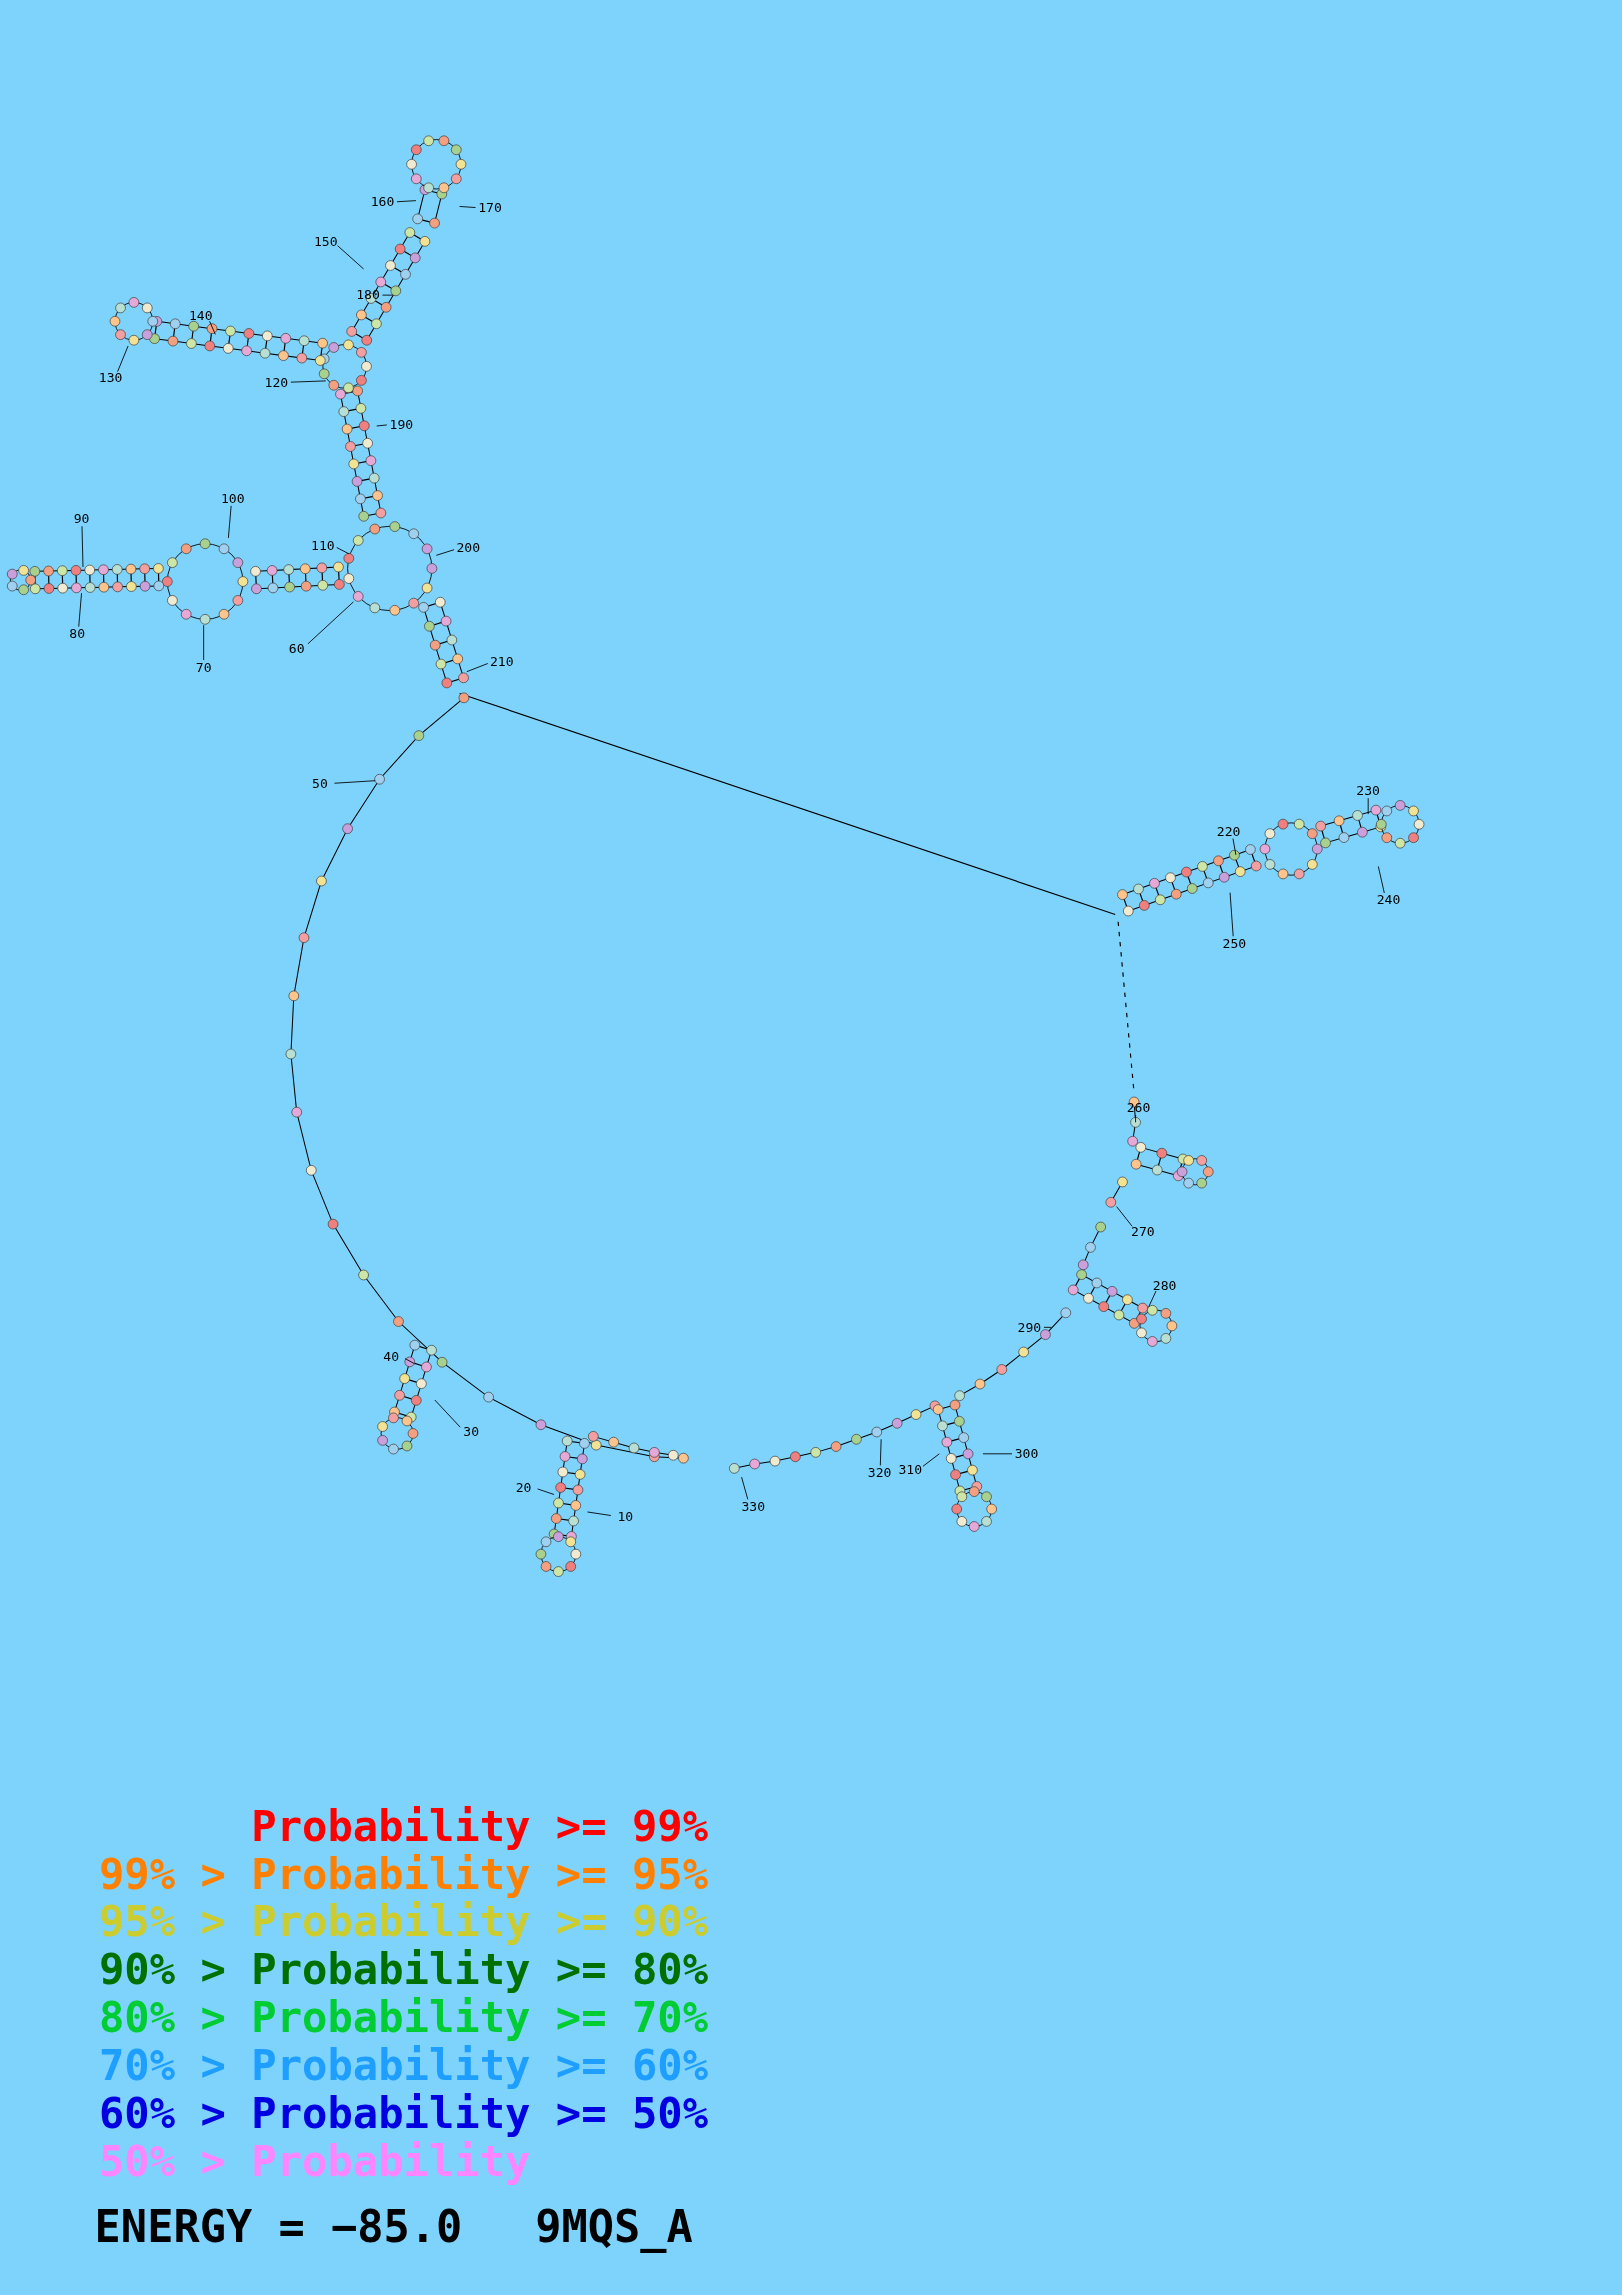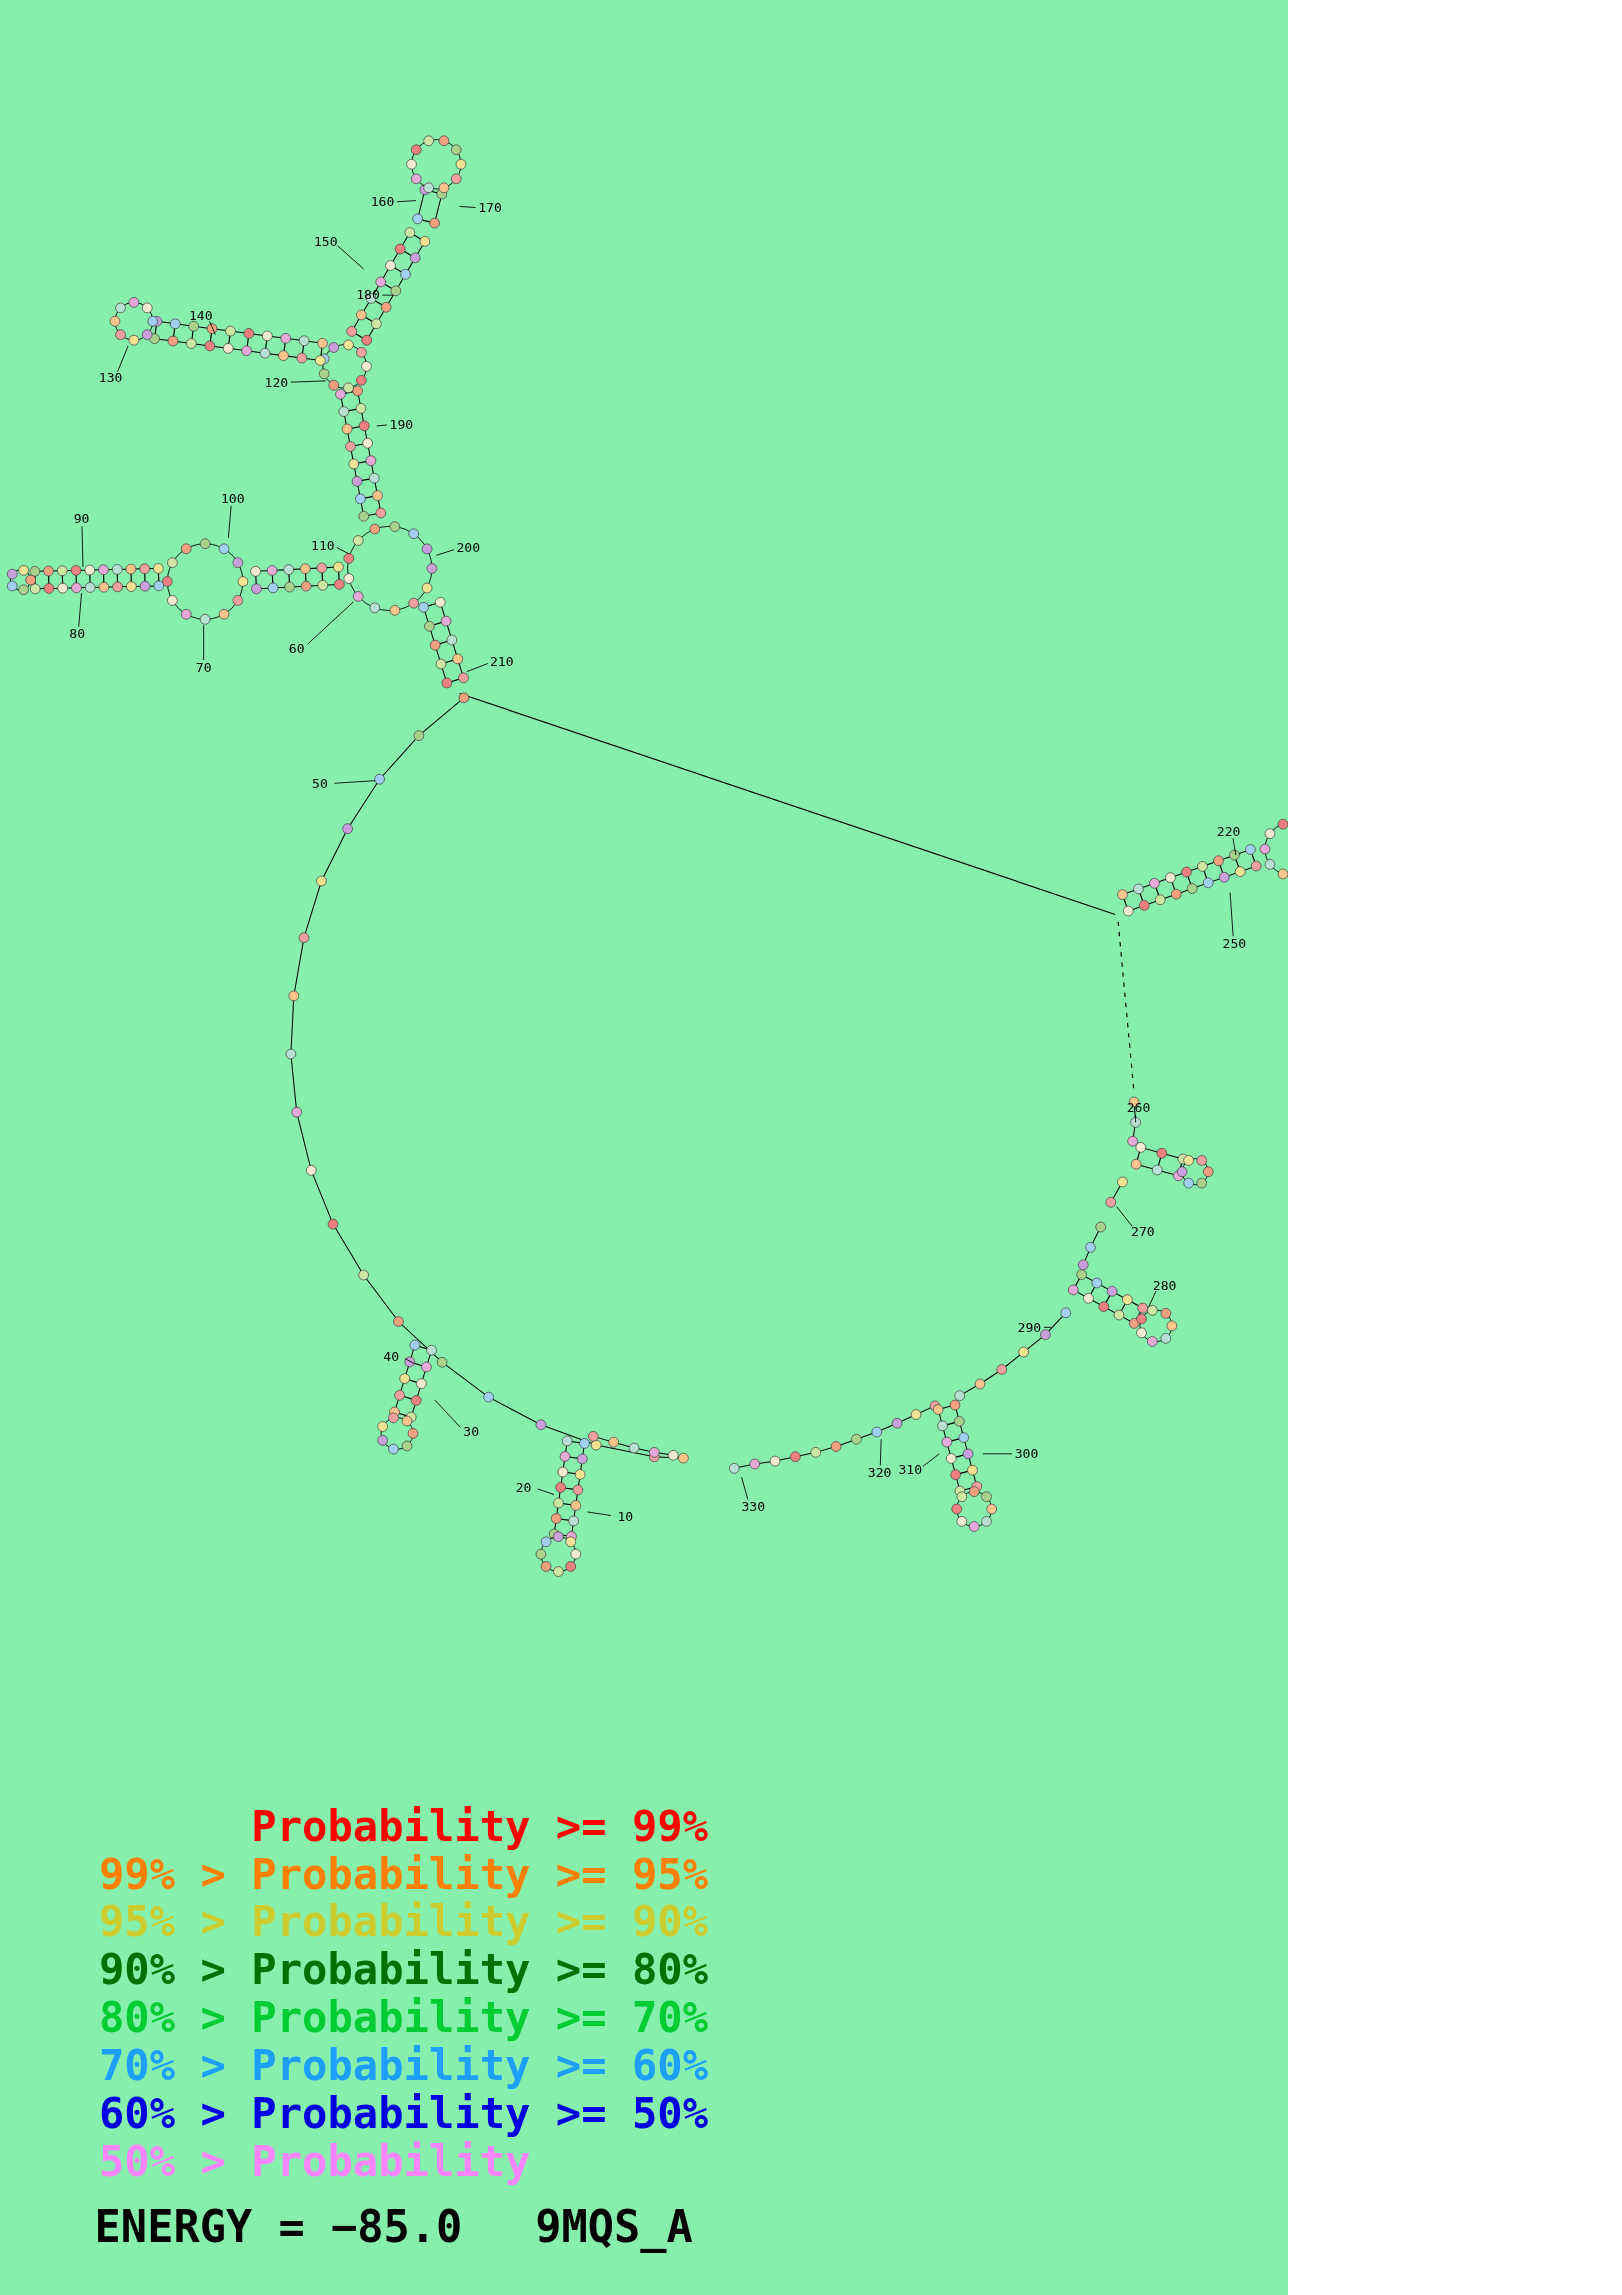--- a/index.html
+++ b/index.html
@@ -1,17 +1,17 @@
 <!DOCTYPE html>
 <html style="font-size:10.5px"><head>
 <meta charset="utf-8">
 <style>
   html,body{margin:0;padding:0;background:#ffffff;}
   body{width:1622px;height:2295px;font-family:"DejaVu Sans Mono","Liberation Mono",monospace;}
-  .page{position:relative;width:1288px;height:2295px;background:#86efac;overflow:hidden;}
+  .page{position:relative;width:1622px;height:2295px;background:#7dd3fc;overflow:hidden;}
   svg{display:block;}
   text{font-family:"DejaVu Sans Mono","Liberation Mono",monospace;}
 </style>
 </head>
 <body>
 
 <div class="page">
   <svg id="plot" width="1622" height="2295" viewBox="0 0 1115.5 1578.6" xmlns="http://www.w3.org/2000/svg">
     <g id="structure-layer">
         <g>

